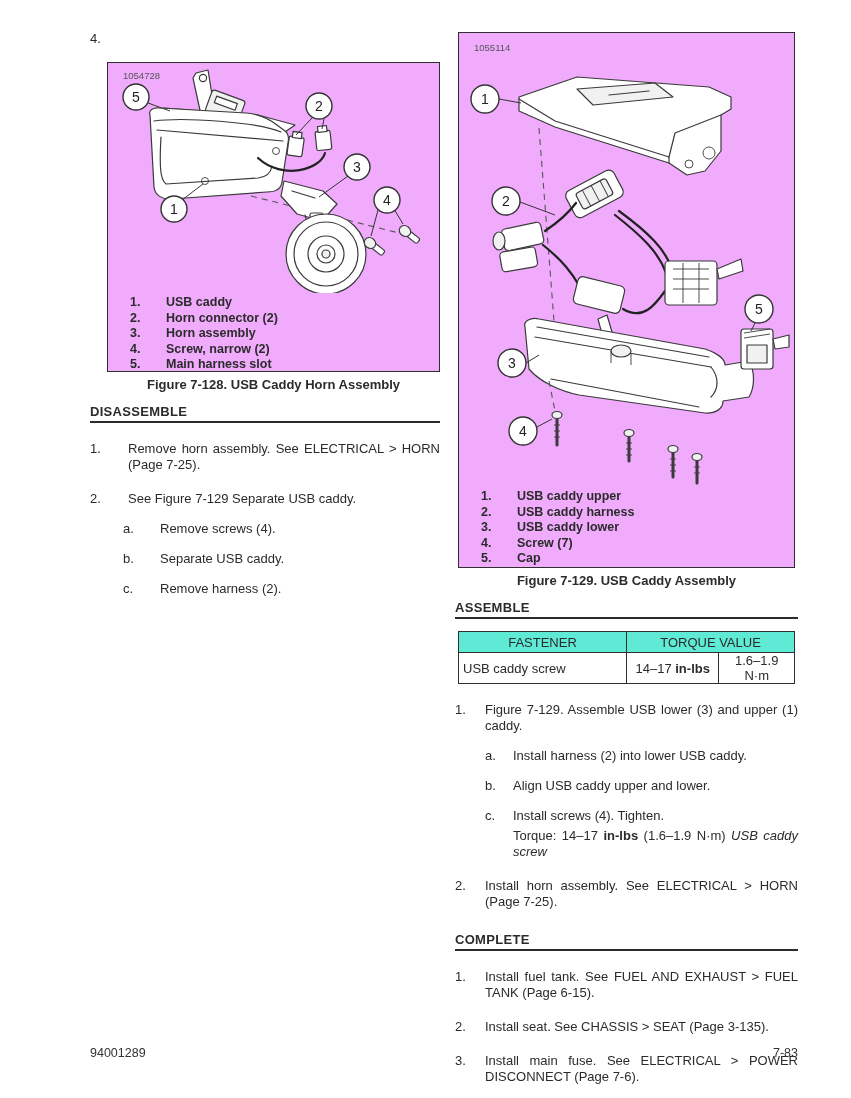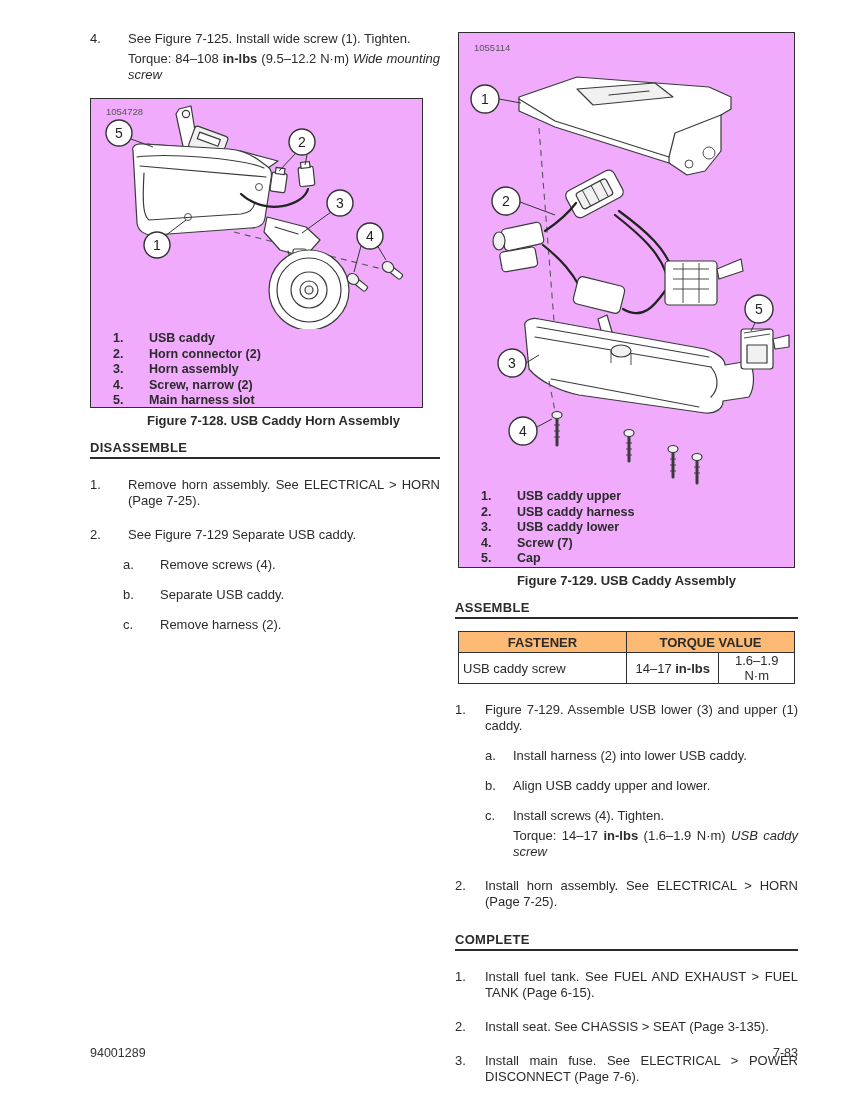--- a/index.html
+++ b/index.html
@@ -20,40 +20,40 @@
   .substep{display:flex;margin-top:14px;margin-left:33px;font-size:13px;line-height:16px;}
   .substep-num{flex:0 0 37px;}
   .col-right .substep{margin-left:30px;}
   .col-right .substep-num{flex:0 0 28px;}
   .torque{margin-top:4px;text-align:justify;}
   .torque .unit{font-weight:bold;}
   .torque .fastener{font-style:italic;}
 
   
   .figure-box{border:1.5px solid #2f2f2f;background:#f0abfc;box-sizing:border-box;}
-  .fig-left{margin-top:15px;width:333px;height:310px;}
+  .fig-left{margin-top:15px;margin-left:17px;width:333px;height:310px;}
   .fig-right{margin-top:32px;margin-left:3px;width:337px;height:536px;}
   .figure-box svg{display:block;}
   .legend{padding:2px 0 0 22px;}
   .legend-row{display:flex;font-weight:bold;font-size:12.5px;line-height:15.5px;}
   .legend-num{flex:0 0 36px;}
   .fig-caption{font-weight:bold;font-size:13px;text-align:center;margin-top:5px;}
   .fig-left-caption{width:333px;margin-left:17px;}
   .fig-right-caption{width:337px;margin-left:3px;}
 
   
   .section-heading{
     margin-top:12px;font-size:13px;font-weight:bold;letter-spacing:.3px;
     border-bottom:2px solid #2b2b2b;padding-bottom:2px;
   }
 
   
   table.spec{border-collapse:collapse;width:337px;margin-top:12px;margin-left:3px;font-size:13px;}
   table.spec td,table.spec th{border:1.4px solid #2f2f2f;height:20px;padding:0 4px;}
-  table.spec th{background:#fdba74;font-weight:bold;text-align:center;}
+  table.spec th{background:#5eead4;font-weight:normal;text-align:center;}
   table.spec td.c{text-align:center;}
   table.spec .bold{font-weight:bold;}
 
   
   .ln{fill:none;stroke:#3a3a3a;stroke-width:1.2;stroke-linejoin:round;stroke-linecap:round;}
   .fillw{fill:#ffffff;stroke:#3a3a3a;stroke-width:1.2;stroke-linejoin:round;}
   .fillg{fill:#f1f1f1;stroke:#3a3a3a;stroke-width:1.2;stroke-linejoin:round;}
   .dash{fill:none;stroke:#555;stroke-width:1.1;stroke-dasharray:6 5;}
   .wire{fill:none;stroke:#222;stroke-width:2.2;stroke-linecap:round;}
   .thin{fill:none;stroke:#3a3a3a;stroke-width:.9;}
@@ -67,29 +67,20 @@
     display:flex;justify-content:space-between;font-size:12.5px;color:#333;
   }
 </style>
 </head>
 <body>
 
 <div class="col col-left">
 
   <div class="step" style="margin-top:31px">
     <span class="step-num">4.</span>
-    <div class="step-body">
-      <div>See Figure 7-125. Install wide screw (1). Tighten.</div>
-      <div class="torque">
-        <span>Torque: 84–108</span>
-        <span class="unit">in-lbs</span>
-        <span>(9.5–12.2 N·m)</span>
-        <span class="fastener">Wide mounting screw</span>
-      </div>
-    </div>
   </div>
 
   <div class="figure-box fig-left">
     <svg width="330" height="230" viewBox="0 0 330 230">
       <text x="15" y="16" class="photo-id">1054728</text>
 
       <path class="fillw" d="M88,10 L100,7 L105,38 L121,45 L118,58 L93,52 L85,15 Z"></path>
       <circle class="fillw" cx="95" cy="15" r="3.6"></circle>
 
       <path class="fillw" d="M56,45 L150,52 L187,62 L177,69 L46,55 Z"></path>

